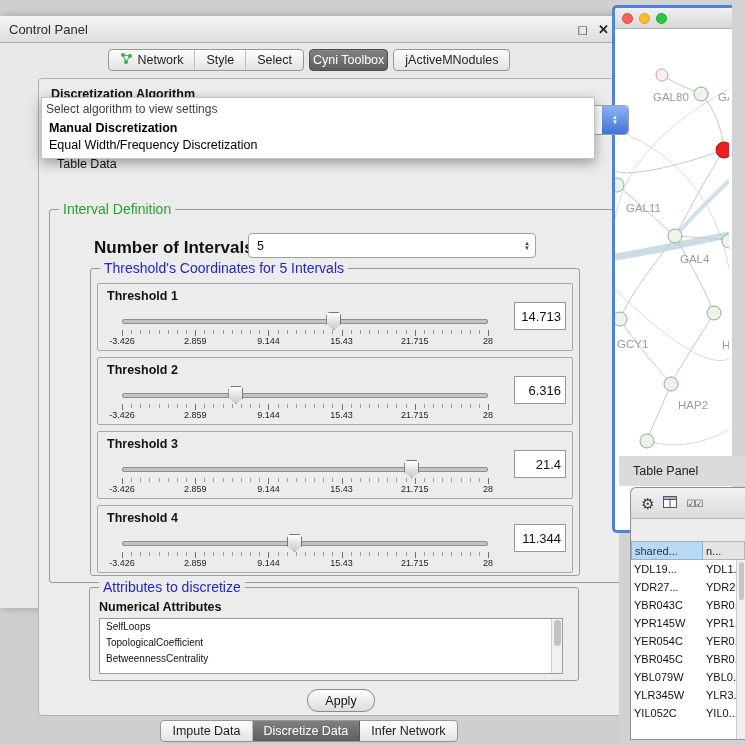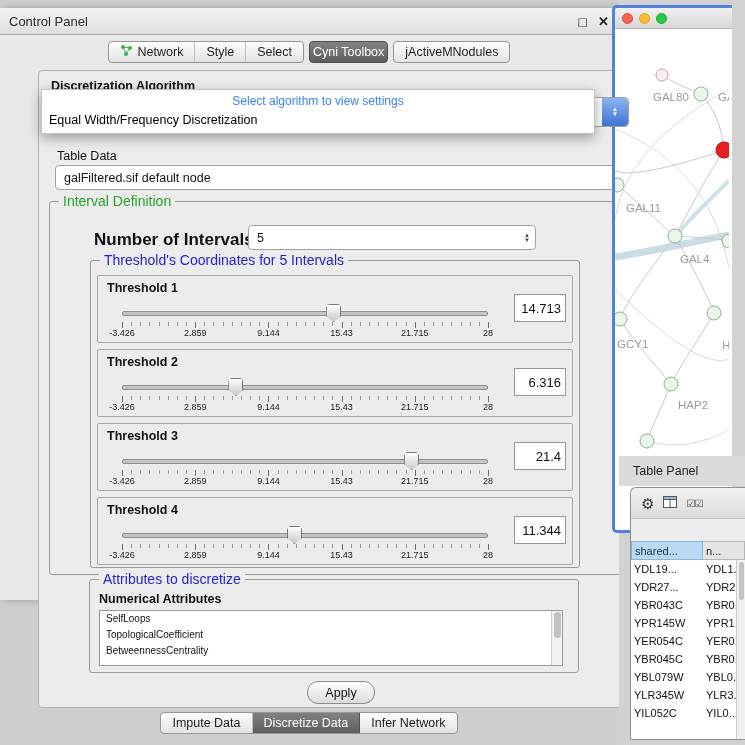--- a/index.html
+++ b/index.html
@@ -4,21 +4,21 @@
 <style>
   html,body{margin:0;padding:0;}
   body{
     width:745px;height:745px;position:relative;overflow:hidden;
     background:#cfcfcf;
     font-family:"Liberation Sans", sans-serif;
     -webkit-font-smoothing:antialiased;
   }
   
   .control-panel{
-    position:absolute;left:0;top:8px;width:618px;height:592px;
+    position:absolute;left:0;top:16px;width:618px;height:592px;
     background:#e8e8e8;border-right:7px solid #000000;
     box-shadow:3px 0 8px rgba(0,0,0,.25);
   }
   .cp-titlebar{
     height:26px;display:flex;align-items:center;padding:0 9px;
     background:linear-gradient(#f4f4f4,#dedede);
     border-bottom:1px solid #ababab;font-size:13px;color:#2b2b2b;
   }
   .cp-title{flex:1;}
   .winbtn{font-size:13px;color:#444;margin-left:10px;cursor:default;}
@@ -46,21 +46,21 @@
     padding:0 5px;line-height:5px;font-size:6px;color:#444;}
   .combo-cap{margin-left:auto;width:26px;align-self:stretch;border-radius:0 4px 4px 0;
     background:linear-gradient(#8cb4f2,#3f74d6);display:flex;flex-direction:column;align-items:center;justify-content:center;
     line-height:5px;font-size:6px;color:#fff;}
   .algo-combo{left:14px;top:26px;width:566px;height:28px;z-index:5;}
   .tabledata-combo{left:16px;top:94px;width:566px;height:23px;}
   .tabledata-label{position:absolute;left:18px;top:78px;font-size:12.5px;color:#111;}
   
   .popup{position:absolute;left:2px;top:18px;width:552px;z-index:20;background:#fff;
     border:1px solid #c3c3c3;box-shadow:0 4px 12px rgba(0,0,0,.35);padding-bottom:5px;}
-  .popup-header{text-align:center;color:#3b82f6;font-size:12px;padding:4px 16px 3px;}
+  .popup-header{text-align:left;color:#404040;font-size:12px;padding:4px 4px 3px;}
   .popup-item{font-size:12.5px;color:#000;padding:2px 7px 1px;}
   .popup-item.bold{font-weight:bold;}
   
   .fset{position:absolute;border:1px solid #9b9b9b;border-radius:3px;}
   .legend{position:absolute;top:-9px;left:9px;background:#ececec;padding:0 4px;font-size:14px;}
   .legend.green{color:#2ca02c;}
   .legend.blue{color:#2424c8;}
   .fs-interval{left:10px;top:130px;width:570px;height:372px;}
   .noi-label{position:absolute;left:44px;top:28px;font-size:17px;font-weight:bold;color:#111;}
   .noi-combo{left:198px;top:23px;width:278px;height:23px;}
@@ -179,31 +179,25 @@
 
     <div class="combo algo-combo">
       <span class="combo-cap">
           <span>▲</span>
           <span>▼</span>
         </span>
     </div>
 
     <div class="popup">
       <div class="popup-header">Select algorithm to view settings</div>
+      <div class="popup-item bold">Manual Discretization</div>
       <div class="popup-item">Equal Width/Frequency Discretization</div>
     </div>
 
     <div class="tabledata-label">Table Data</div>
-    <div class="combo tabledata-combo">
-      <span>galFiltered.sif default node</span>
-      <span class="updown">
-          <span>▲</span>
-          <span>▼</span>
-        </span>
-    </div>
 
     <div class="fset fs-interval">
       <span class="legend green">Interval Definition</span>
 
       <div class="noi-label">Number of Intervals</div>
       <div class="combo noi-combo">
         <span>5</span>
         <span class="updown">
             <span>▲</span>
             <span>▼</span>

